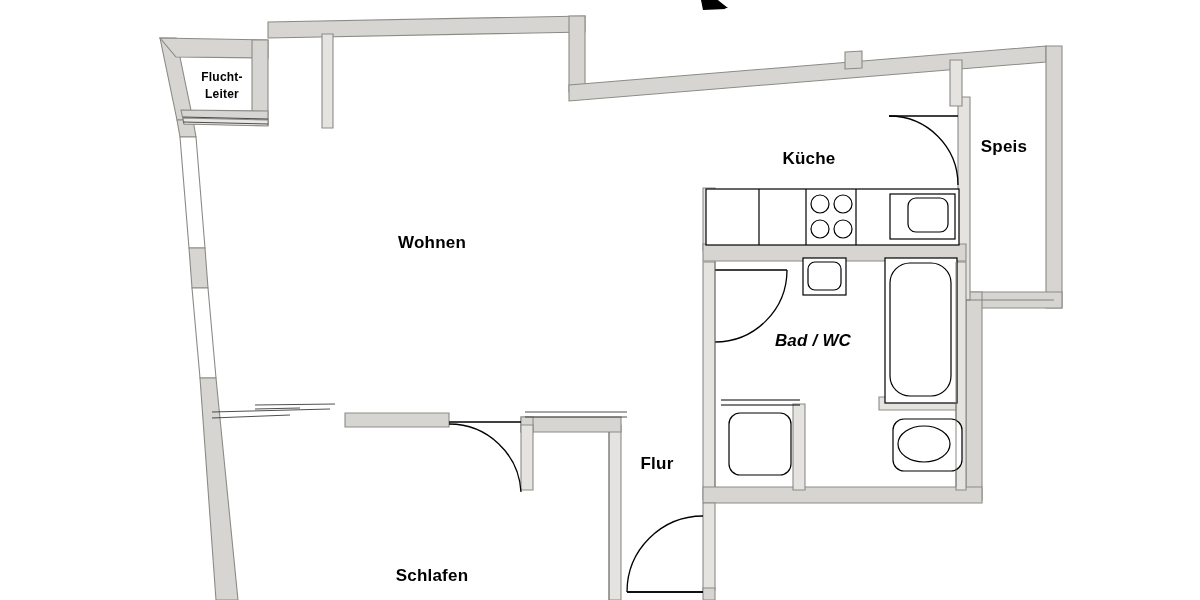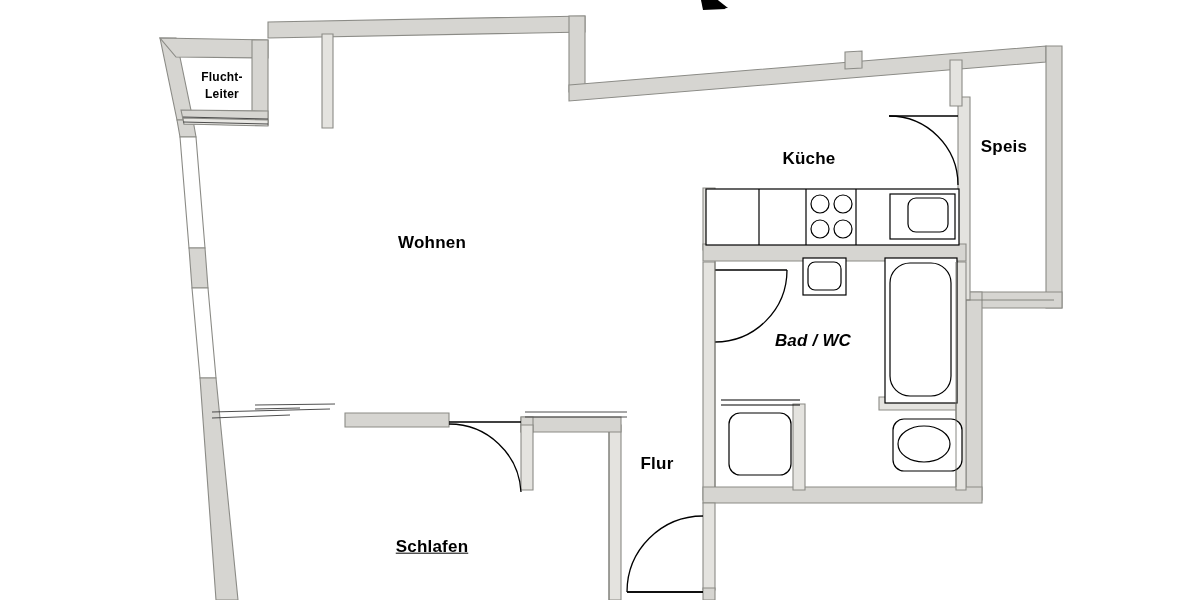--- a/index.html
+++ b/index.html
@@ -207,15 +207,15 @@
   <div class="room-label label-center" style="left:432px; top:243px;">Wohnen</div>
 
   <div class="room-label label-center" style="left:809px; top:148px;margin-top:11px;">Küche</div>
 
   <div class="room-label label-center" style="left:1004px; top:147px;text-align:center;">Speis</div>
 
   <div class="room-label label-center" style="left:813px; top:341px;font-style:italic;">Bad / WC</div>
 
   <div class="room-label label-center" style="left:657px; top:464px;">Flur</div>
 
-  <div class="room-label label-center" style="left:432px; top:547px;text-decoration:underline;">Schlafen</div>
+  <div class="room-label label-center" style="left:432px; top:576px;">Schlafen</div>
 
 </div>
 
 </body></html>

